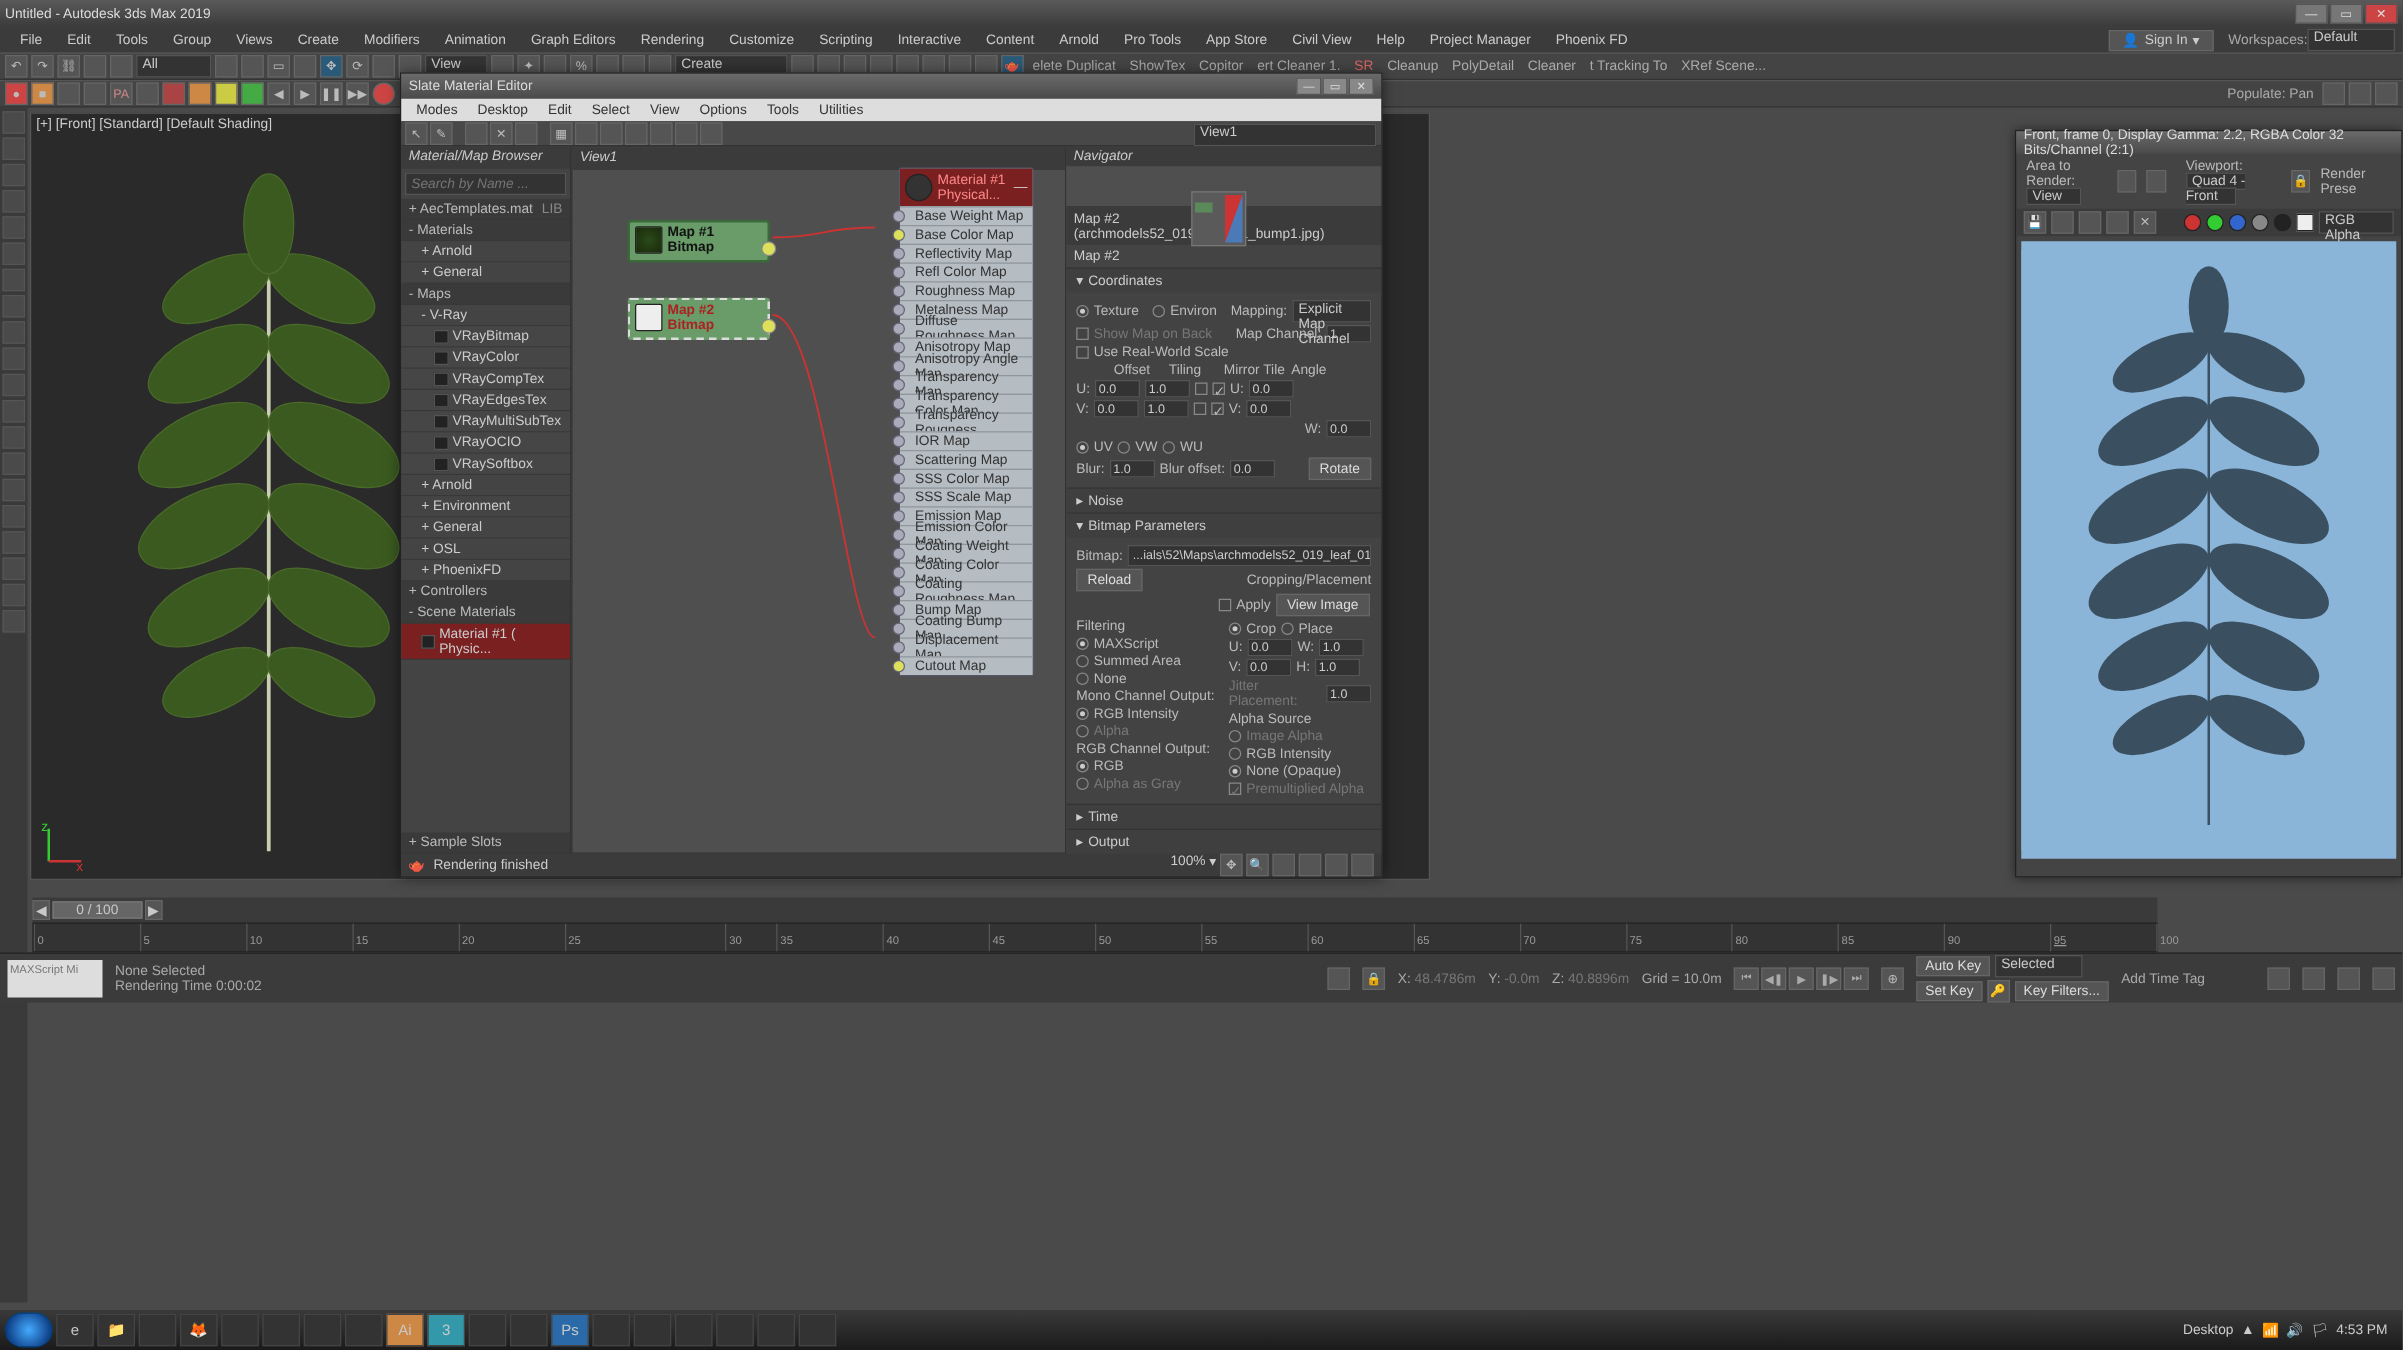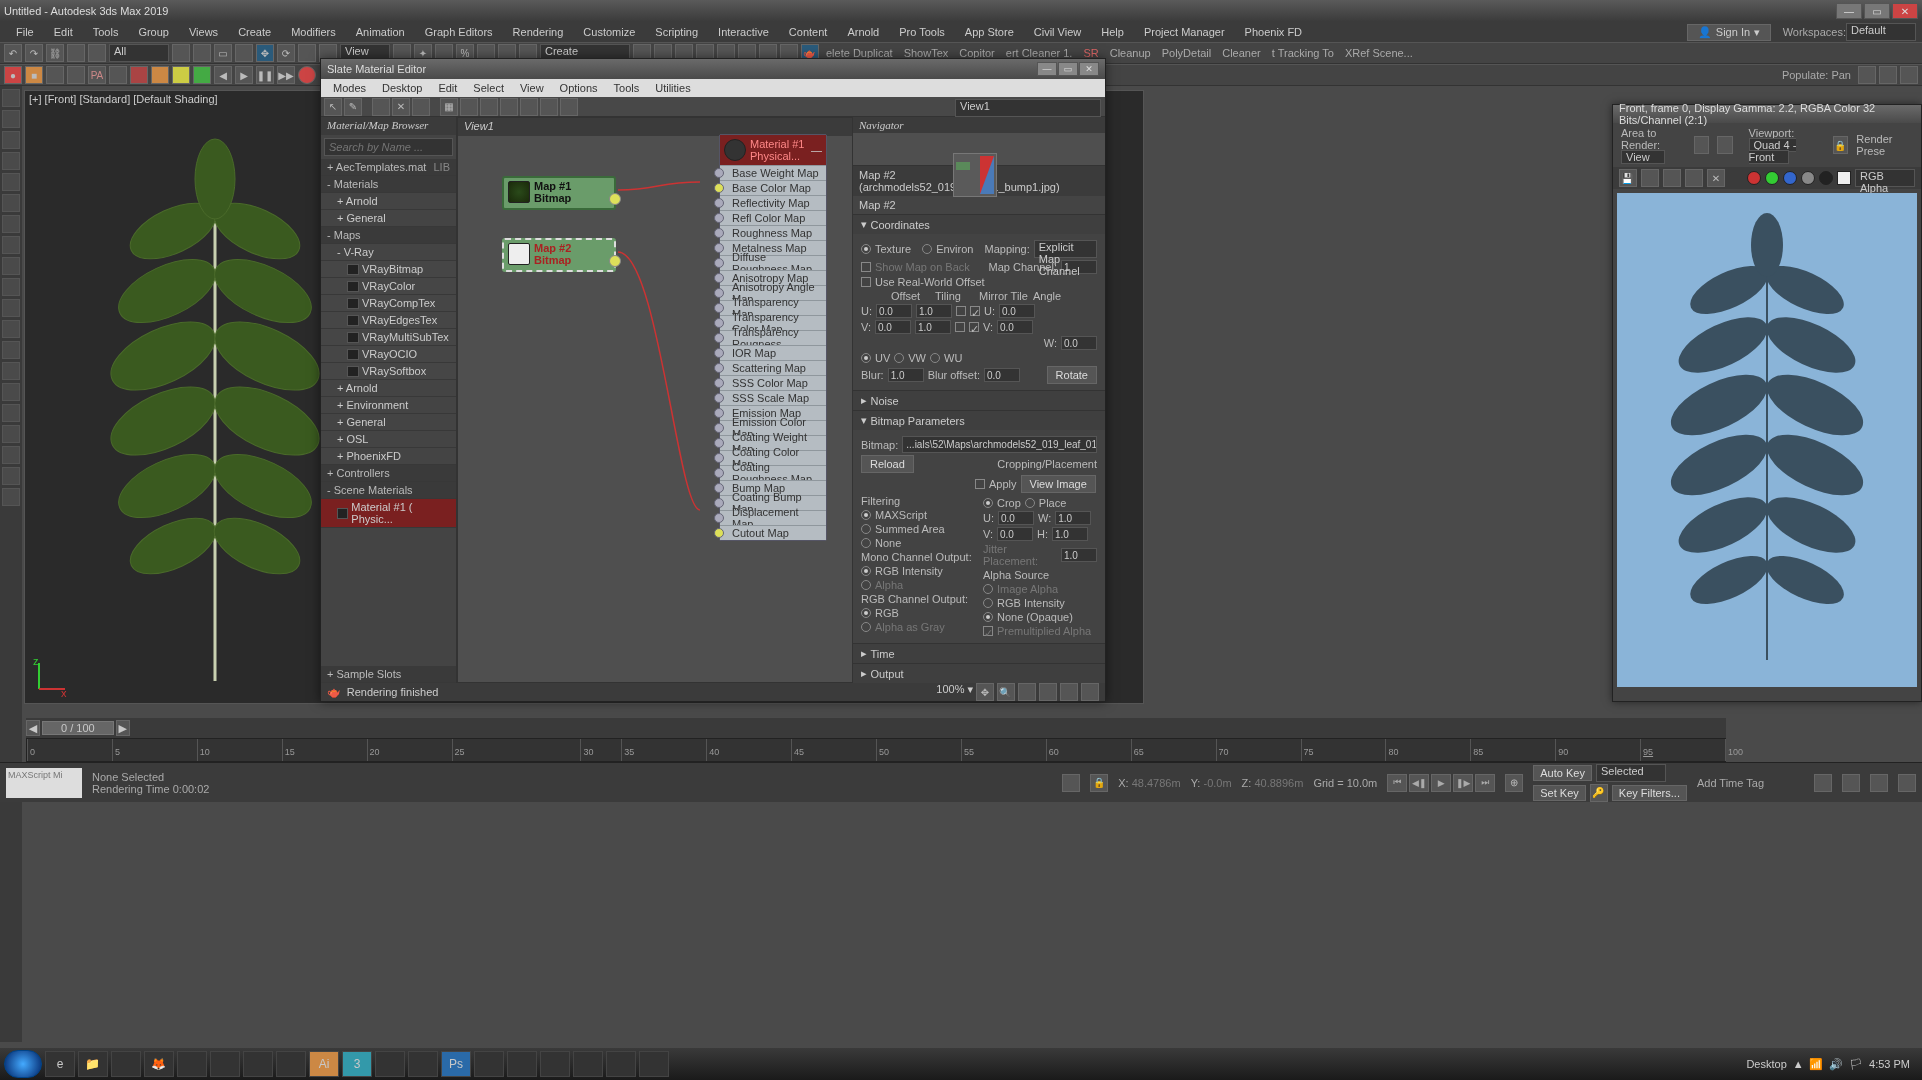--- a/index.html
+++ b/index.html
@@ -24,21 +24,21 @@
 .leaf-svg { position:absolute; left:60px; top:30px; }
 .slate-window { position:absolute; left:320px; top:58px; width:786px; height:644px; background:#4a4a4a; border:1px solid #222; box-shadow:0 0 10px rgba(0,0,0,.5); }
 .slate-title { height:20px; background:linear-gradient(#6a6a6a,#4a4a4a); display:flex; align-items:center; padding:0 6px; color:#ddd;}
 .slate-title .winbtns { margin-left:auto; display:flex; gap:1px;}
 .slate-title .swb { width:20px; height:14px; background:#888; border:1px solid #555; font-size:9px; display:flex; align-items:center; justify-content:center;}
 .slate-menu { height:18px; background:#ddd; display:flex; align-items:center; padding:0 4px; gap:0; color:#333;}
 .slate-menu .smi { padding:1px 8px; }
 .slate-tools { height:20px; background:#484848; border-bottom:1px solid #333; display:flex; align-items:center; padding:0 3px; gap:2px;}
 .slate-body { position:absolute; top:58px; bottom:18px; left:0; right:0; display:flex; }
 .browser { width:136px; background:#444; border-right:1px solid #333; display:flex; flex-direction:column; }
-.panel-header { height:18px; background:#3b3b3b; color:#ccc; padding:2px 6px; font-style:italic;font-family:Liberation Serif, serif;}
+.panel-header { height:18px; background:#3b3b3b; color:#ccc; padding:2px 6px; font-style:italic;}
 .search-row { padding:3px; }
 .search-in { width:100%; height:18px; background:#333; border:1px solid #555; color:#aaa; padding:0 4px; font-style:italic;}
 .tree { flex:1; overflow:auto; }
 .tree-item { padding:2px 6px; background:#3f3f3f; border-bottom:1px solid #383838; color:#ccc; display:flex; align-items:center; gap:3px;}
 .tree-item.hdr { background:#3a3a3a; color:#bbb;}
 .tree-item.child { padding-left:16px; background:#444;}
 .tree-item.child2 { padding-left:26px; background:#464646;}
 .tree-item .sw { width:12px; height:11px; background:#222; border:1px solid #555;}
 .tree-item.sel { background:#7a2020; }
 .node-canvas { flex:1; background:#4f4f4f; position:relative; border:1px solid #333; }
@@ -533,21 +533,21 @@
         <div class="rollout-b">
           <div class="prow"><span class="radio on"></span><span>Texture</span> &nbsp;<span class="radio"></span><span>Environ</span> &nbsp;<span>Mapping:</span> <span class="dd" style="flex:1">Explicit Map Channel</span></div>
           <div class="prow">
               <span class="chk"></span>
               <span style="color:#777">Show Map on Back</span>
               <span style="margin-left:auto">Map Channel:</span>
               <input class="spin" value="1" style="">
             </div>
           <div class="prow">
               <span class="chk"></span>
-              <span>Use Real-World Offset</span>
+              <span>Use Real-World Scale</span>
             </div>
           <div class="prow" style="padding-left:30px">
               <span style="width:40px">Offset</span>
               <span style="width:40px">Tiling</span>
               <span style="width:50px">Mirror Tile</span>
               <span>Angle</span>
             </div>
           <div class="prow">
               <span>U:</span>
               <input class="spin" value="0.0" style="">

